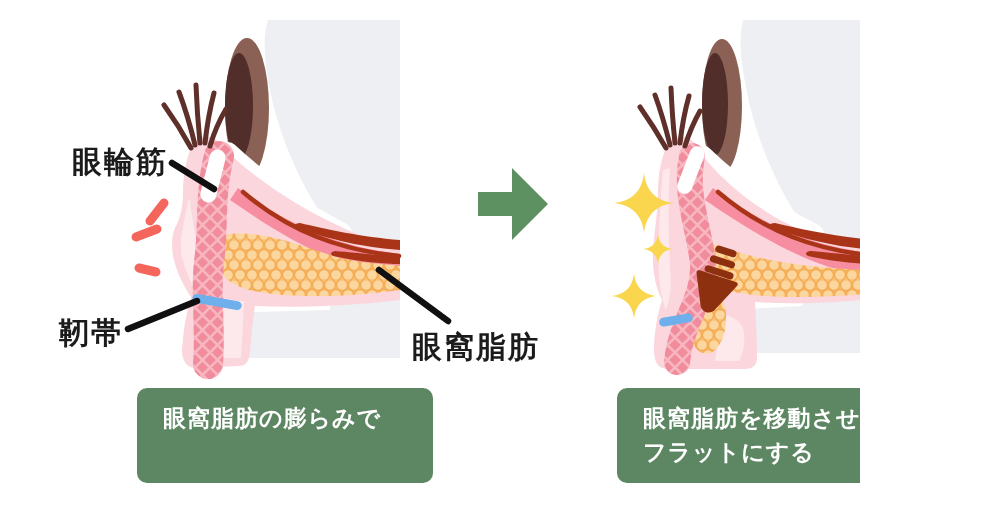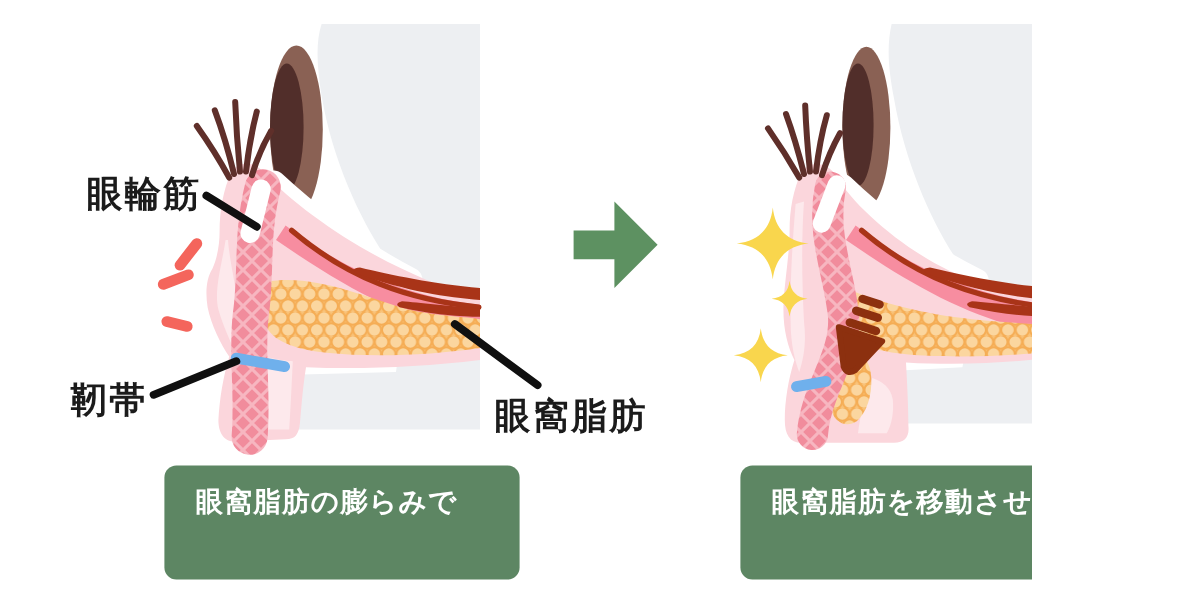--- a/index.html
+++ b/index.html
@@ -185,15 +185,16 @@
       <use href="#spark" transform="translate(634,296) scale(0.75)"></use>
     </g>
   </g>
 </svg>
 
 <div class="caption" id="cap-before">
   <span>眼窩脂肪の膨らみで</span>
 </div>
 <div class="caption" id="cap-after">
   <span>眼窩脂肪を移動させ</span>
+  <span>フラットにする</span>
 </div>
 
 </div>
 
 </body></html>

